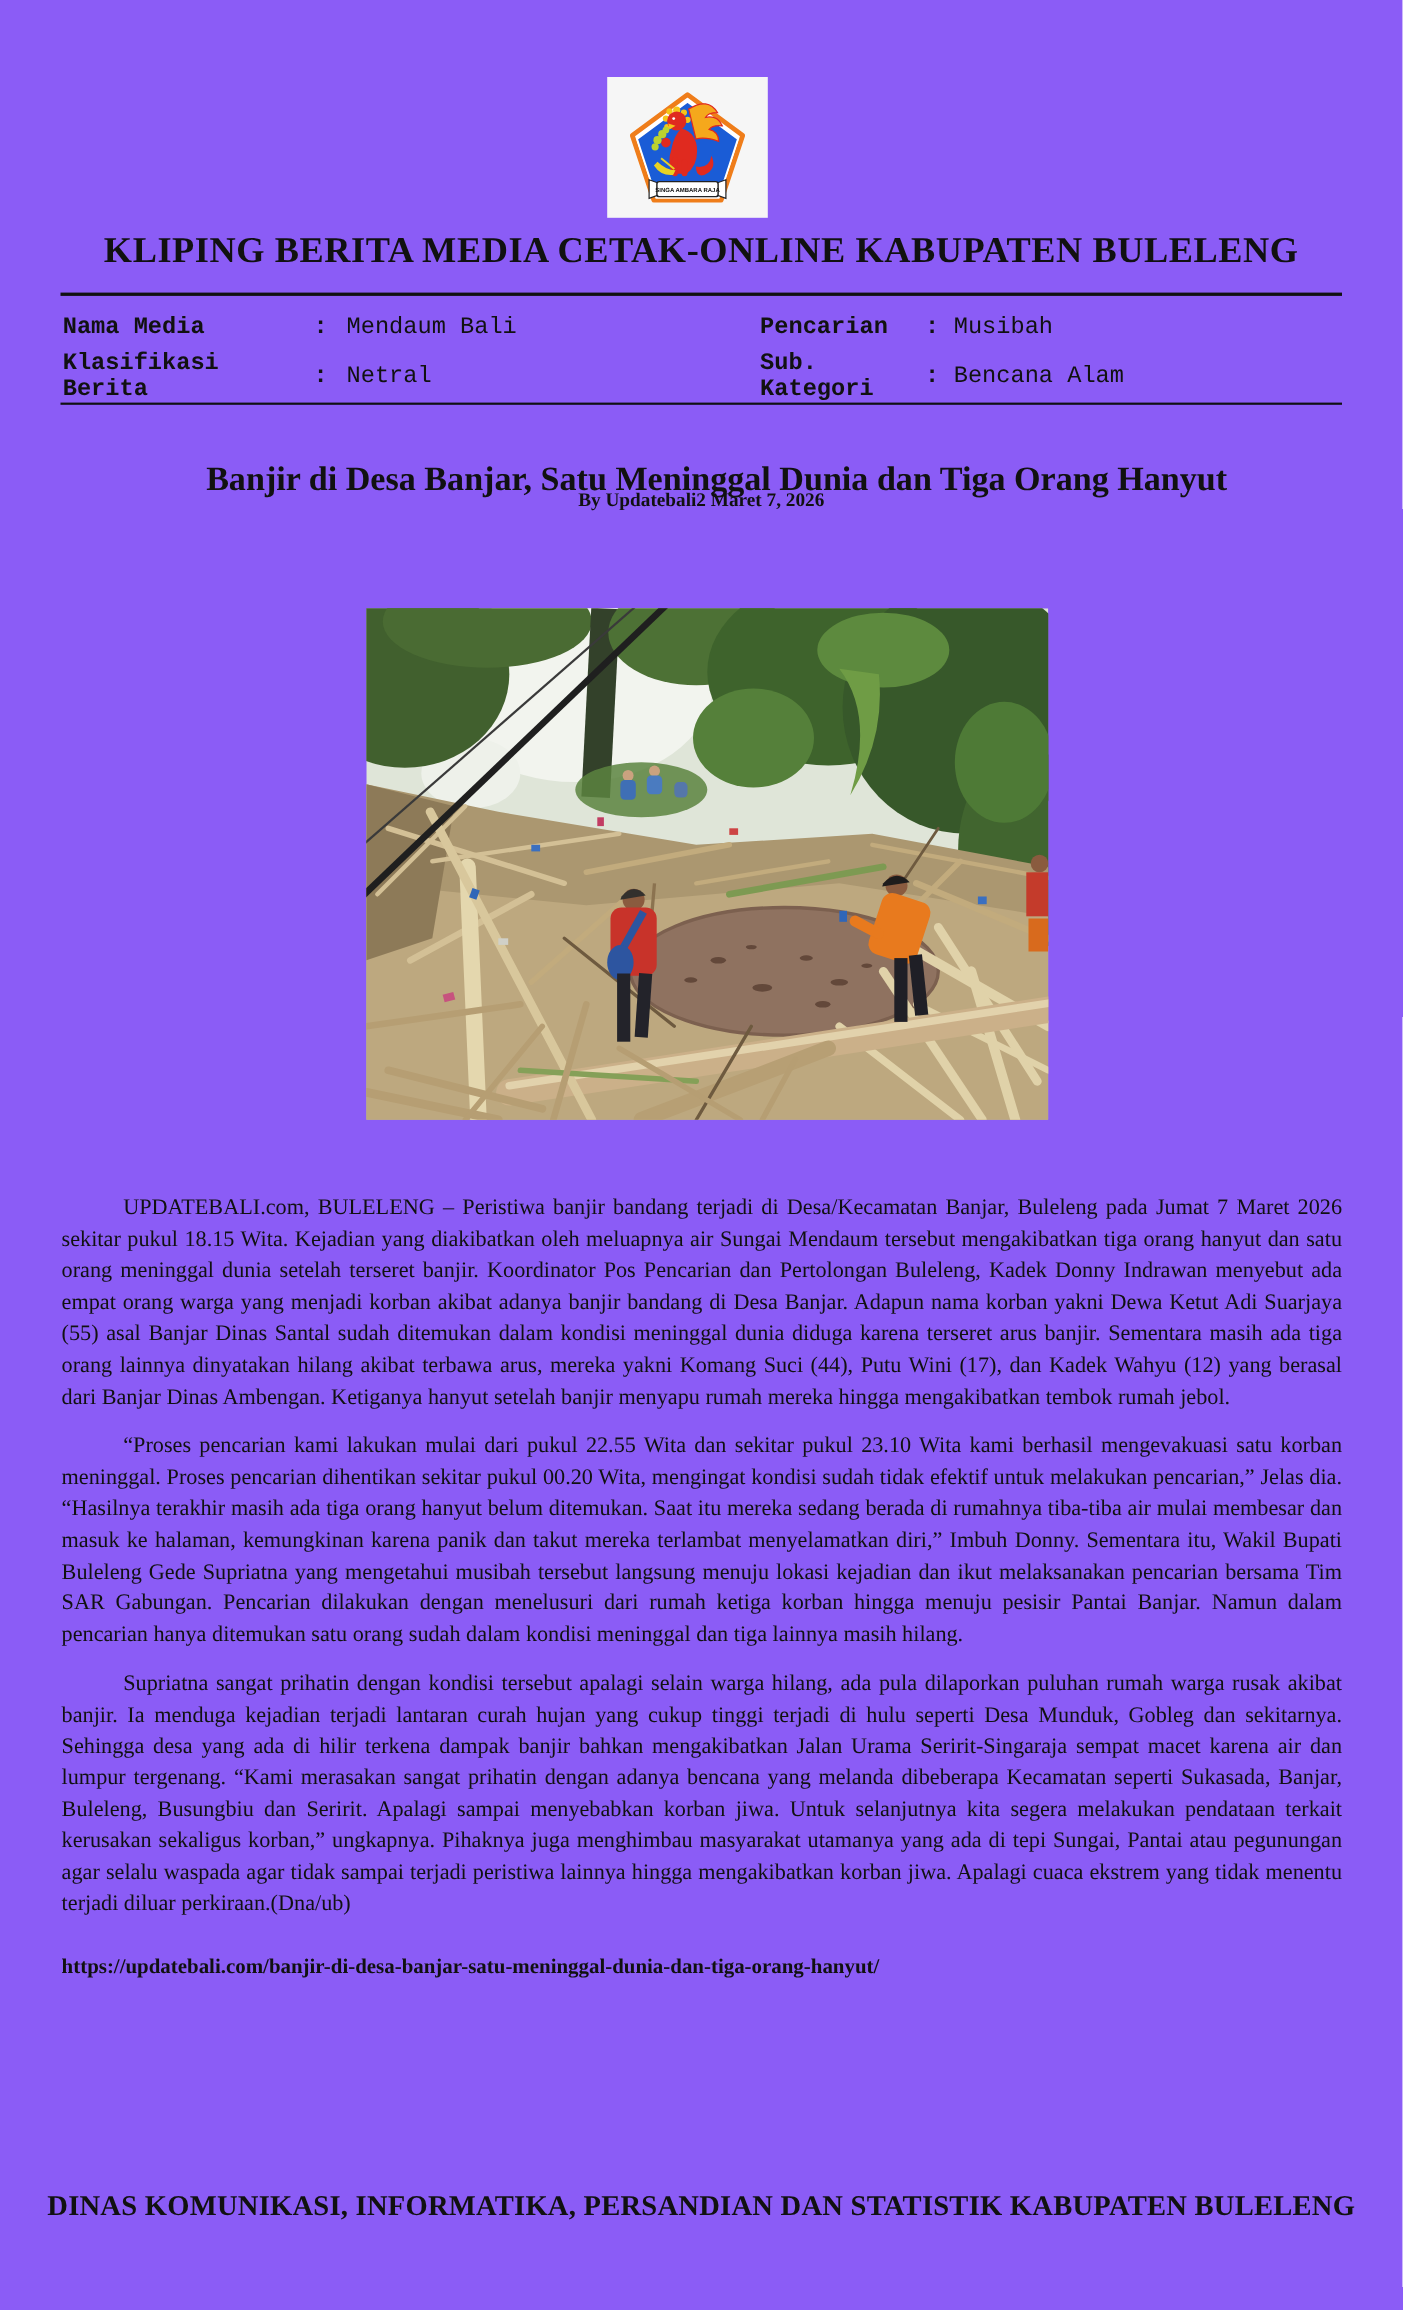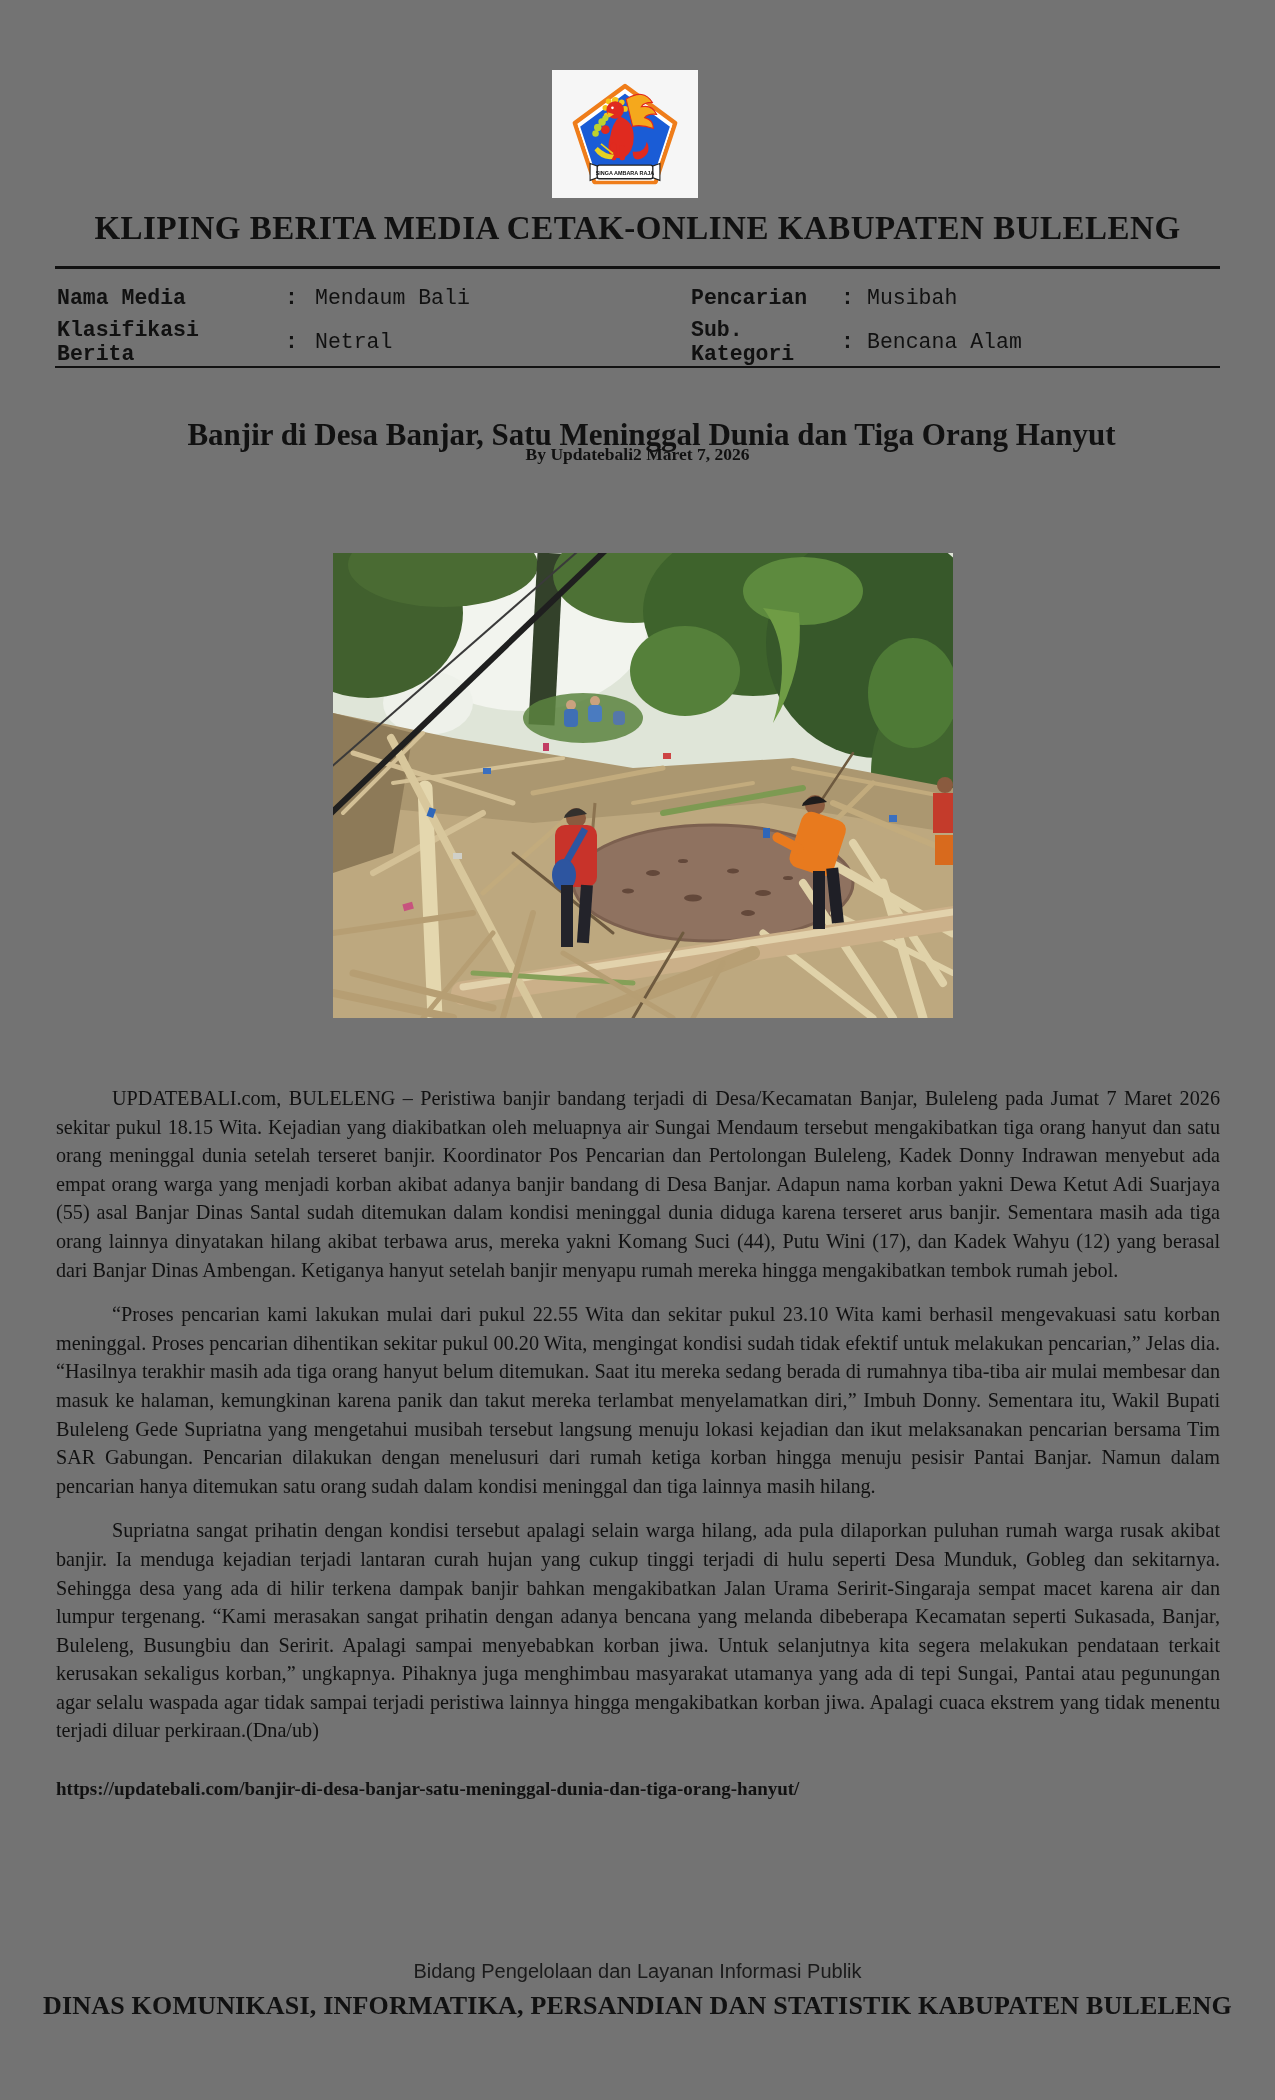--- a/index.html
+++ b/index.html
@@ -1,16 +1,16 @@
 <!DOCTYPE html>
 <html><head>
 <meta charset="utf-8">
 <style>
   html,body{margin:0;padding:0;background:#ffffff;}
-  .page{position:relative;width:1275px;height:2100px;background:#737373;
+  .page{position:relative;width:1275px;height:2100px;background:#8b5cf6;
         font-family:"Liberation Serif","DejaVu Serif",serif;color:#111;overflow:hidden;}
 
   .logo-box{position:absolute;left:552px;top:70px;width:146px;height:128px;background:#f6f6f6;
             display:flex;align-items:center;justify-content:center;}
   .logo-box svg{width:120px;height:112px;display:block;}
 
   .doc-title{position:absolute;left:0;top:206px;width:100%;margin:0;text-align:center;
              font-size:33px;font-weight:bold;letter-spacing:.5px;line-height:44px;}
 
   .rule{position:absolute;left:55px;width:1165px;background:#111;}
@@ -257,16 +257,15 @@
   </div>
 
   <div class="body-text">
     <p>UPDATEBALI.com, BULELENG – Peristiwa banjir bandang terjadi di Desa/Kecamatan Banjar, Buleleng pada Jumat 7 Maret 2026 sekitar pukul 18.15 Wita. Kejadian yang diakibatkan oleh meluapnya air Sungai Mendaum tersebut mengakibatkan tiga orang hanyut dan satu orang meninggal dunia setelah terseret banjir. Koordinator Pos Pencarian dan Pertolongan Buleleng, Kadek Donny Indrawan menyebut ada empat orang warga yang menjadi korban akibat adanya banjir bandang di Desa Banjar. Adapun nama korban yakni Dewa Ketut Adi Suarjaya (55) asal Banjar Dinas Santal sudah ditemukan dalam kondisi meninggal dunia diduga karena terseret arus banjir. Sementara masih ada tiga orang lainnya dinyatakan hilang akibat terbawa arus, mereka yakni Komang Suci (44), Putu Wini (17), dan Kadek Wahyu (12) yang berasal dari Banjar Dinas Ambengan. Ketiganya hanyut setelah banjir menyapu rumah mereka hingga mengakibatkan tembok rumah jebol.</p>
     <p>“Proses pencarian kami lakukan mulai dari pukul 22.55 Wita dan sekitar pukul 23.10 Wita kami berhasil mengevakuasi satu korban meninggal. Proses pencarian dihentikan sekitar pukul 00.20 Wita, mengingat kondisi sudah tidak efektif untuk melakukan pencarian,” Jelas dia. “Hasilnya terakhir masih ada tiga orang hanyut belum ditemukan. Saat itu mereka sedang berada di rumahnya tiba-tiba air mulai membesar dan masuk ke halaman, kemungkinan karena panik dan takut mereka terlambat menyelamatkan diri,” Imbuh Donny. Sementara itu, Wakil Bupati Buleleng Gede Supriatna yang mengetahui musibah tersebut langsung menuju lokasi kejadian dan ikut melaksanakan pencarian bersama Tim SAR Gabungan. Pencarian dilakukan dengan menelusuri dari rumah ketiga korban hingga menuju pesisir Pantai Banjar. Namun dalam pencarian hanya ditemukan satu orang sudah dalam kondisi meninggal dan tiga lainnya masih hilang.</p>
     <p>Supriatna sangat prihatin dengan kondisi tersebut apalagi selain warga hilang, ada pula dilaporkan puluhan rumah warga rusak akibat banjir. Ia menduga kejadian terjadi lantaran curah hujan yang cukup tinggi terjadi di hulu seperti Desa Munduk, Gobleg dan sekitarnya. Sehingga desa yang ada di hilir terkena dampak banjir bahkan mengakibatkan Jalan Urama Seririt-Singaraja sempat macet karena air dan lumpur tergenang. “Kami merasakan sangat prihatin dengan adanya bencana yang melanda dibeberapa Kecamatan seperti Sukasada, Banjar, Buleleng, Busungbiu dan Seririt. Apalagi sampai menyebabkan korban jiwa. Untuk selanjutnya kita segera melakukan pendataan terkait kerusakan sekaligus korban,” ungkapnya. Pihaknya juga menghimbau masyarakat utamanya yang ada di tepi Sungai, Pantai atau pegunungan agar selalu waspada agar tidak sampai terjadi peristiwa lainnya hingga mengakibatkan korban jiwa. Apalagi cuaca ekstrem yang tidak menentu terjadi diluar perkiraan.(Dna/ub)</p>
   </div>
 
   <div class="source-url">https://updatebali.com/banjir-di-desa-banjar-satu-meninggal-dunia-dan-tiga-orang-hanyut/</div>
 
-  <div class="footer-line1">Bidang Pengelolaan dan Layanan Informasi Publik</div>
   <div class="footer-line2">DINAS KOMUNIKASI, INFORMATIKA, PERSANDIAN DAN STATISTIK KABUPATEN BULELENG</div>
 
 </div>
 
 </body></html>

